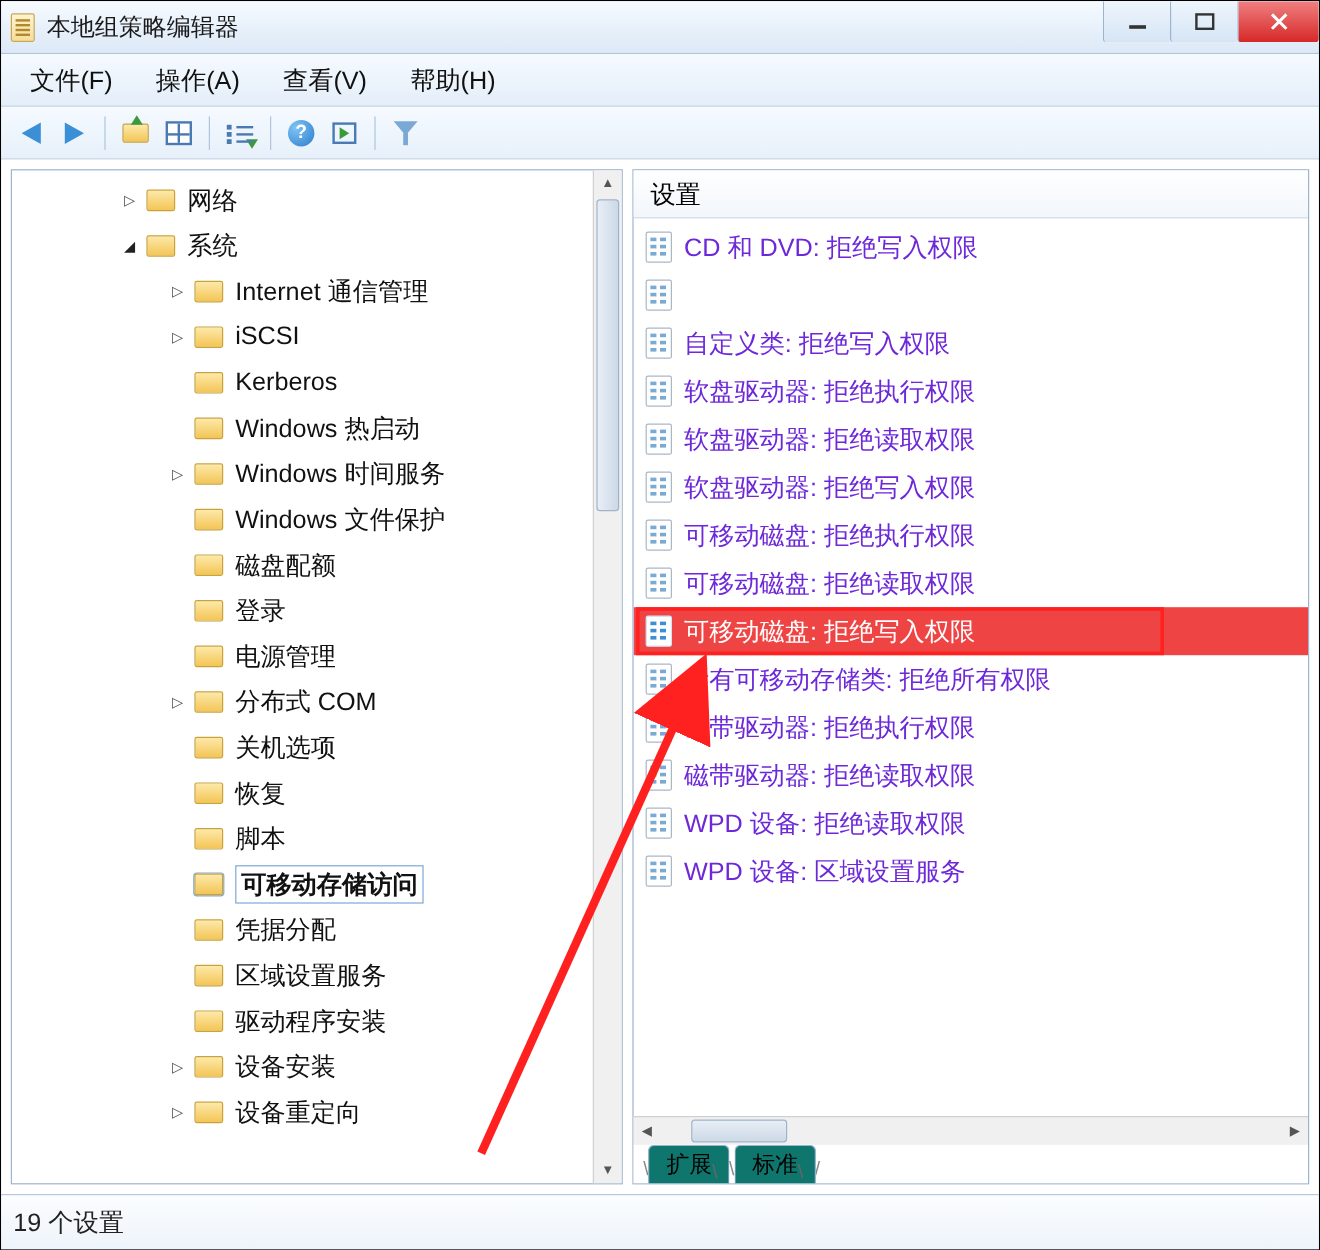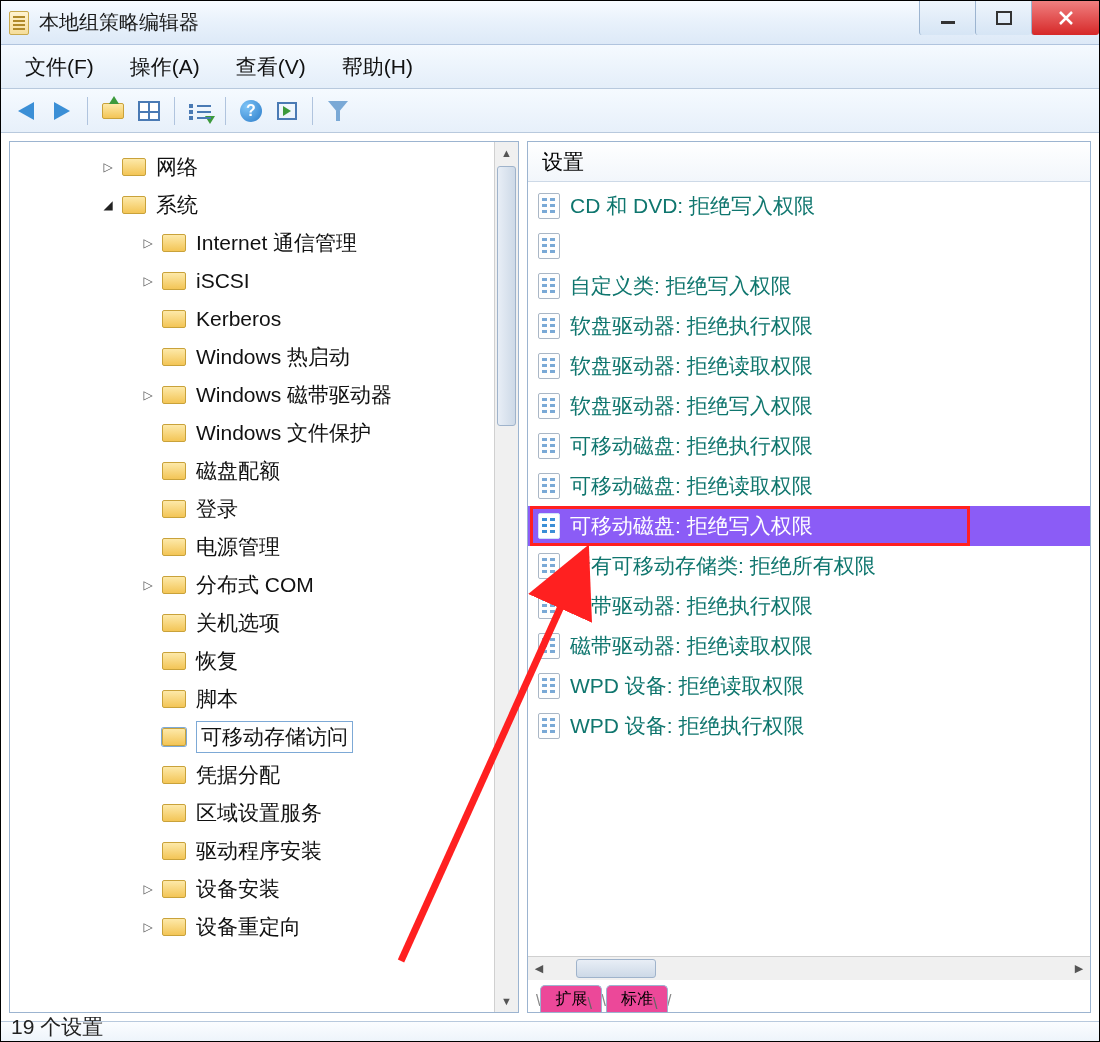--- a/index.html
+++ b/index.html
@@ -176,21 +176,21 @@
   .expander.open { color: #222; }
   .empty-exp { width: 22px; display: inline-block; }
   .tfolder {
     width: 24px; height: 18px;
     background: linear-gradient(#fde9a9, #f3c556);
     border: 1px solid #c9a23a; border-radius: 2px; margin-right: 10px;
     flex-shrink: 0;
   }
   .tree-label { }
   .tree-row.selected .tree-label {
-    background: #fff; border: 1px solid #7da9d6; padding: 1px 4px;
+    background: #fff; border: 1px solid #7da9d6; padding: 1px 4px; font-weight: bold;
   }
   .tree-row.selected .tfolder {
     box-shadow: 0 0 0 1px #7da9d6;
   }
 
   .left-scroll {
     position: absolute; right: 0; top: 0; bottom: 0; width: 24px;
     background: #f0f0f0; border-left: 1px solid #d0d0d0;
   }
   .left-scroll .thumb {
@@ -209,25 +209,25 @@
     height: 40px; border-bottom: 1px solid #cdd9e7;
     background: linear-gradient(to bottom, #fff, #f2f6fb);
     display: flex; align-items: center; padding: 0 14px;
     font-size: 21px;
   }
   .settings-list {
     flex: 1; overflow: hidden; padding: 4px 0;
   }
   .setting-row {
     display: flex; align-items: center; height: 40px;
-    padding: 0 10px; font-size: 21px; color: #0f766e;
+    padding: 0 10px; font-size: 21px; color: #6d28d9;
     white-space: nowrap; position: relative;
   }
   .setting-row.selected {
-    background: #8b5cf6; color: #fff;
+    background: #ef4444; color: #fff;
   }
   .setting-row.selected .pol-icon { background:#fff;border-color:#cde3fa; }
   .highlight-box {
     position: absolute; left: 2px; top: 0; right: 120px; bottom: 0;
     border: 3px solid #ff2020; pointer-events: none;
   }
   .pol-icon {
     width: 22px; height: 26px;
     background: #fefefe; border: 1px solid #aab7c6; border-radius: 2px;
     margin-right: 10px; flex-shrink: 0; position: relative;
@@ -254,35 +254,35 @@
   .right-hscroll .arr.l { left: 0; } .right-hscroll .arr.r { right: 0; }
 
   .tabstrip {
     height: 32px; display: flex; align-items: flex-end; padding-left: 8px;
     background: #fff;
   }
   .tab {
     padding: 3px 14px 2px;
     border: 1px solid #9cb4d0; border-bottom: none;
     border-top-left-radius: 5px; border-top-right-radius: 5px;
-    background: #ec4899; font-size: 16px; margin-right: -1px;
+    background: #0f766e; font-size: 19px; margin-right: -1px;
     position: relative;
   }
   .tab::before, .tab::after {
     content: "\\"; position: absolute; bottom: -1px; font-size: 16px; color: #666;
   }
   .tab::before { left: -8px; content: "\\"; transform: scaleX(-1); display:none;}
   .tab-wrap { display:flex; }
   .tab-sep { color:#888; align-self:flex-end; padding-bottom:2px;}
 
   
   .statusbar {
-    height: 20px; border-top: 1px solid #b8c9dd;
+    height: 46px; border-top: 1px solid #b8c9dd;
     background: linear-gradient(to bottom, #fbfdff, #eef4fb);
-    display: flex; align-items: flex-end;
+    display: flex; align-items: center;
     padding: 0 10px; font-size: 21px; color: #222;
   }
 
   
   .arrow-overlay {
     position: absolute; pointer-events: none;
     z-index: 50;
   }
 </style>
 </head>
@@ -389,21 +389,21 @@
           <div class="tree-row">
             <span class="tree-indent" style="width: 130px;"></span>
             <span class="empty-exp"></span>
             <span class="tfolder"></span>
             <span class="tree-label">Windows 热启动</span>
           </div>
           <div class="tree-row">
             <span class="tree-indent" style="width: 130px;"></span>
             <span class="expander">▷</span>
             <span class="tfolder"></span>
-            <span class="tree-label">Windows 磁带驱动器</span>
+            <span class="tree-label">Windows 时间服务</span>
           </div>
           <div class="tree-row">
             <span class="tree-indent" style="width: 130px;"></span>
             <span class="empty-exp"></span>
             <span class="tfolder"></span>
             <span class="tree-label">Windows 文件保护</span>
           </div>
           <div class="tree-row">
             <span class="tree-indent" style="width: 130px;"></span>
             <span class="empty-exp"></span>
@@ -540,21 +540,21 @@
           <div class="setting-row">
             <span class="pol-icon"></span>
             <span>磁带驱动器: 拒绝读取权限</span>
           </div>
           <div class="setting-row">
             <span class="pol-icon"></span>
             <span>WPD 设备: 拒绝读取权限</span>
           </div>
           <div class="setting-row">
             <span class="pol-icon"></span>
-            <span>WPD 设备: 拒绝执行权限</span>
+            <span>WPD 设备: 区域设置服务</span>
           </div>
         </div>
       <div class="right-hscroll">
         <div class="arr l">◀</div>
         <div class="thumb"></div>
         <div class="arr r">▶</div>
       </div>
       <div class="tabstrip">
         <div class="tab-wrap">
           <span class="tab-sep">\</span>

